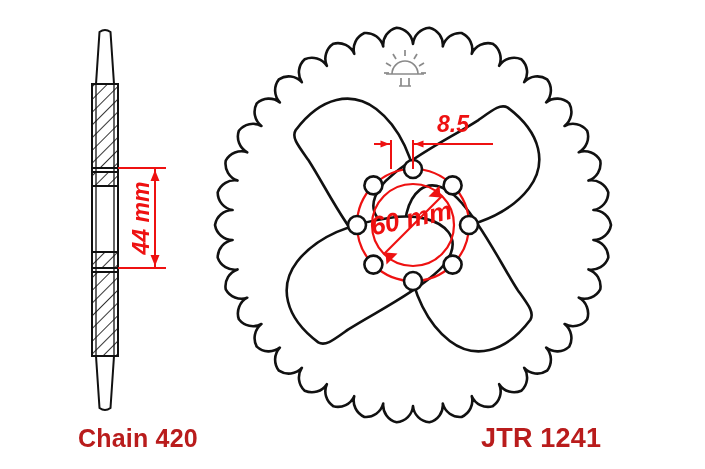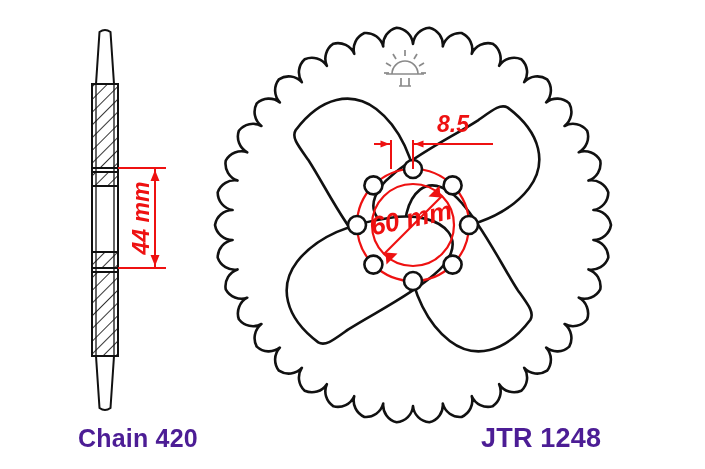--- a/index.html
+++ b/index.html
@@ -15,21 +15,21 @@
     font-family: "Liberation Sans", sans-serif;
   }
   #stage {
     position: absolute;
     left: 0; top: 0;
     width: 705px;
     height: 469px;
   }
   .label {
     position: absolute;
-    color: #4c1d95;
+    color: #b91c1c;
     font-family: "Liberation Sans", sans-serif;
     font-weight: bold;
     white-space: nowrap;
   }
   #chain-label {
     left: 78px;
     top: 424px;
     font-size: 25px;
     letter-spacing: 0.2px;
   }
@@ -159,13 +159,13 @@
     <line x1="386" y1="63" x2="391" y2="66"></line>
     <line x1="424" y1="63" x2="419" y2="66"></line>
     <line x1="384" y1="73" x2="389" y2="73"></line>
     <line x1="426" y1="73" x2="421" y2="73"></line>
     <path d="M 401 78 l 0 8 M 409 78 l 0 8 M 399 86 l 12 0"></path>
   </g>
 
 </svg>
 
 <div class="label" id="chain-label">Chain 420</div>
-<div class="label" id="part-label">JTR 1248</div>
+<div class="label" id="part-label">JTR 1241</div>
 
 </body></html>

